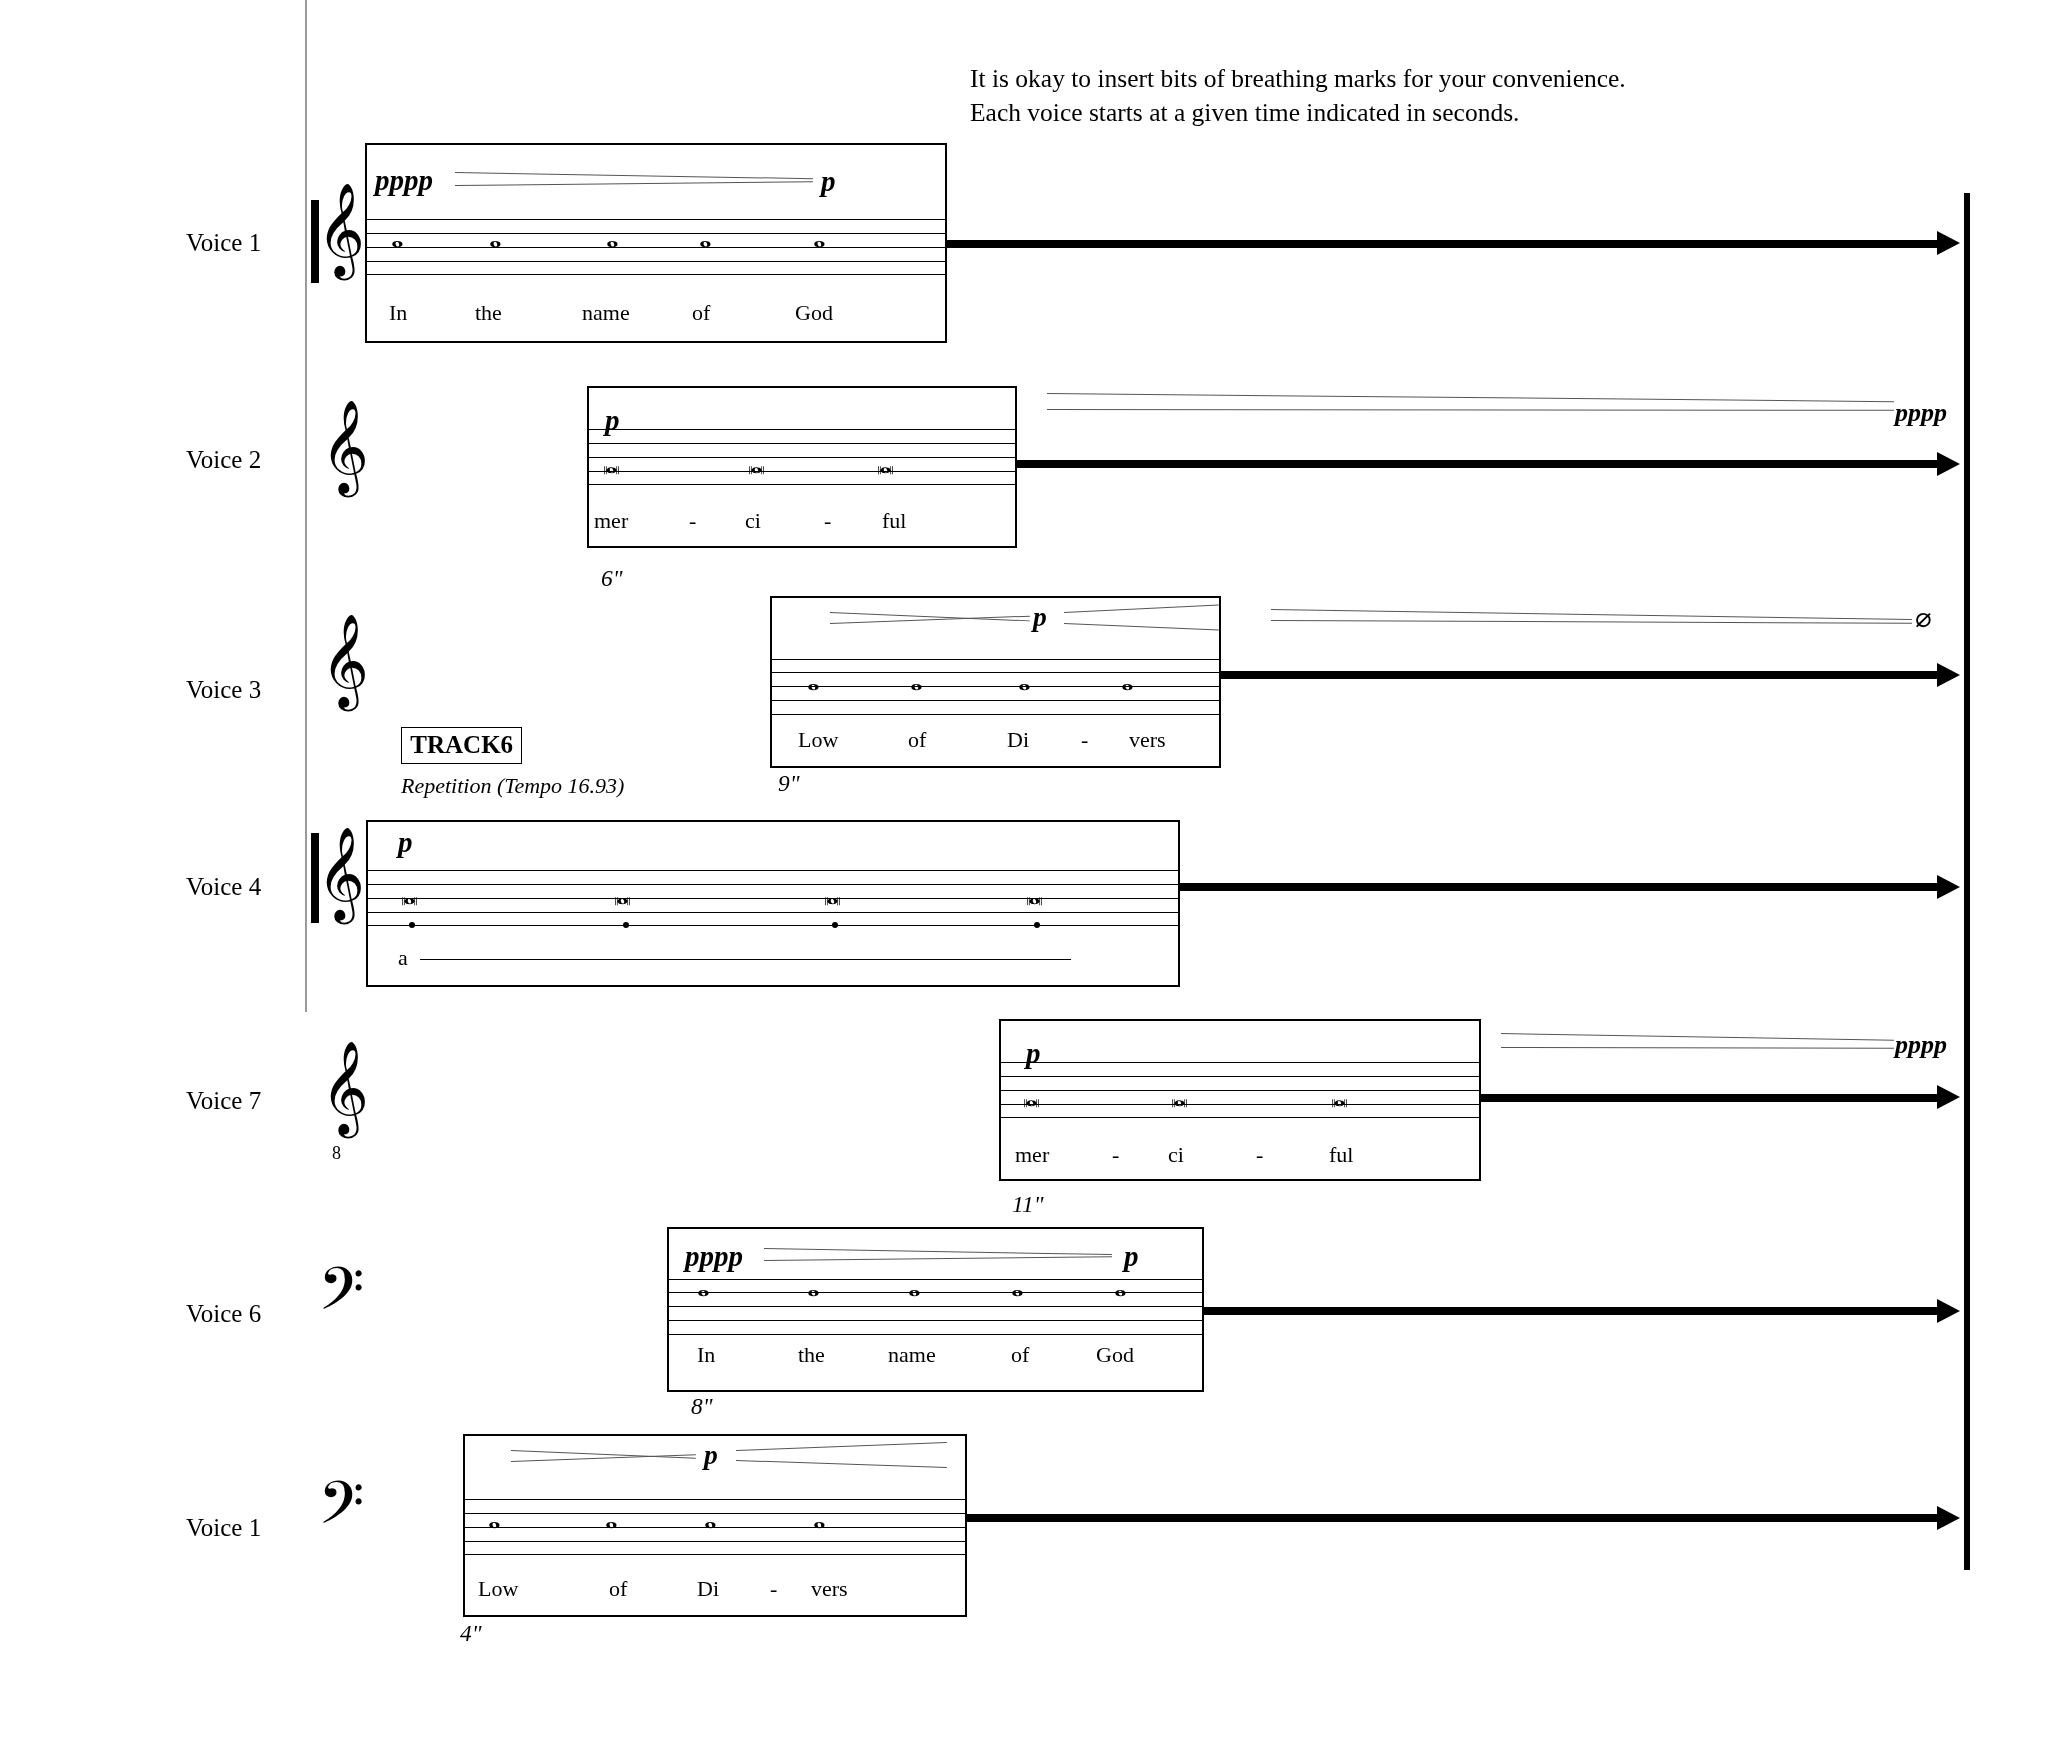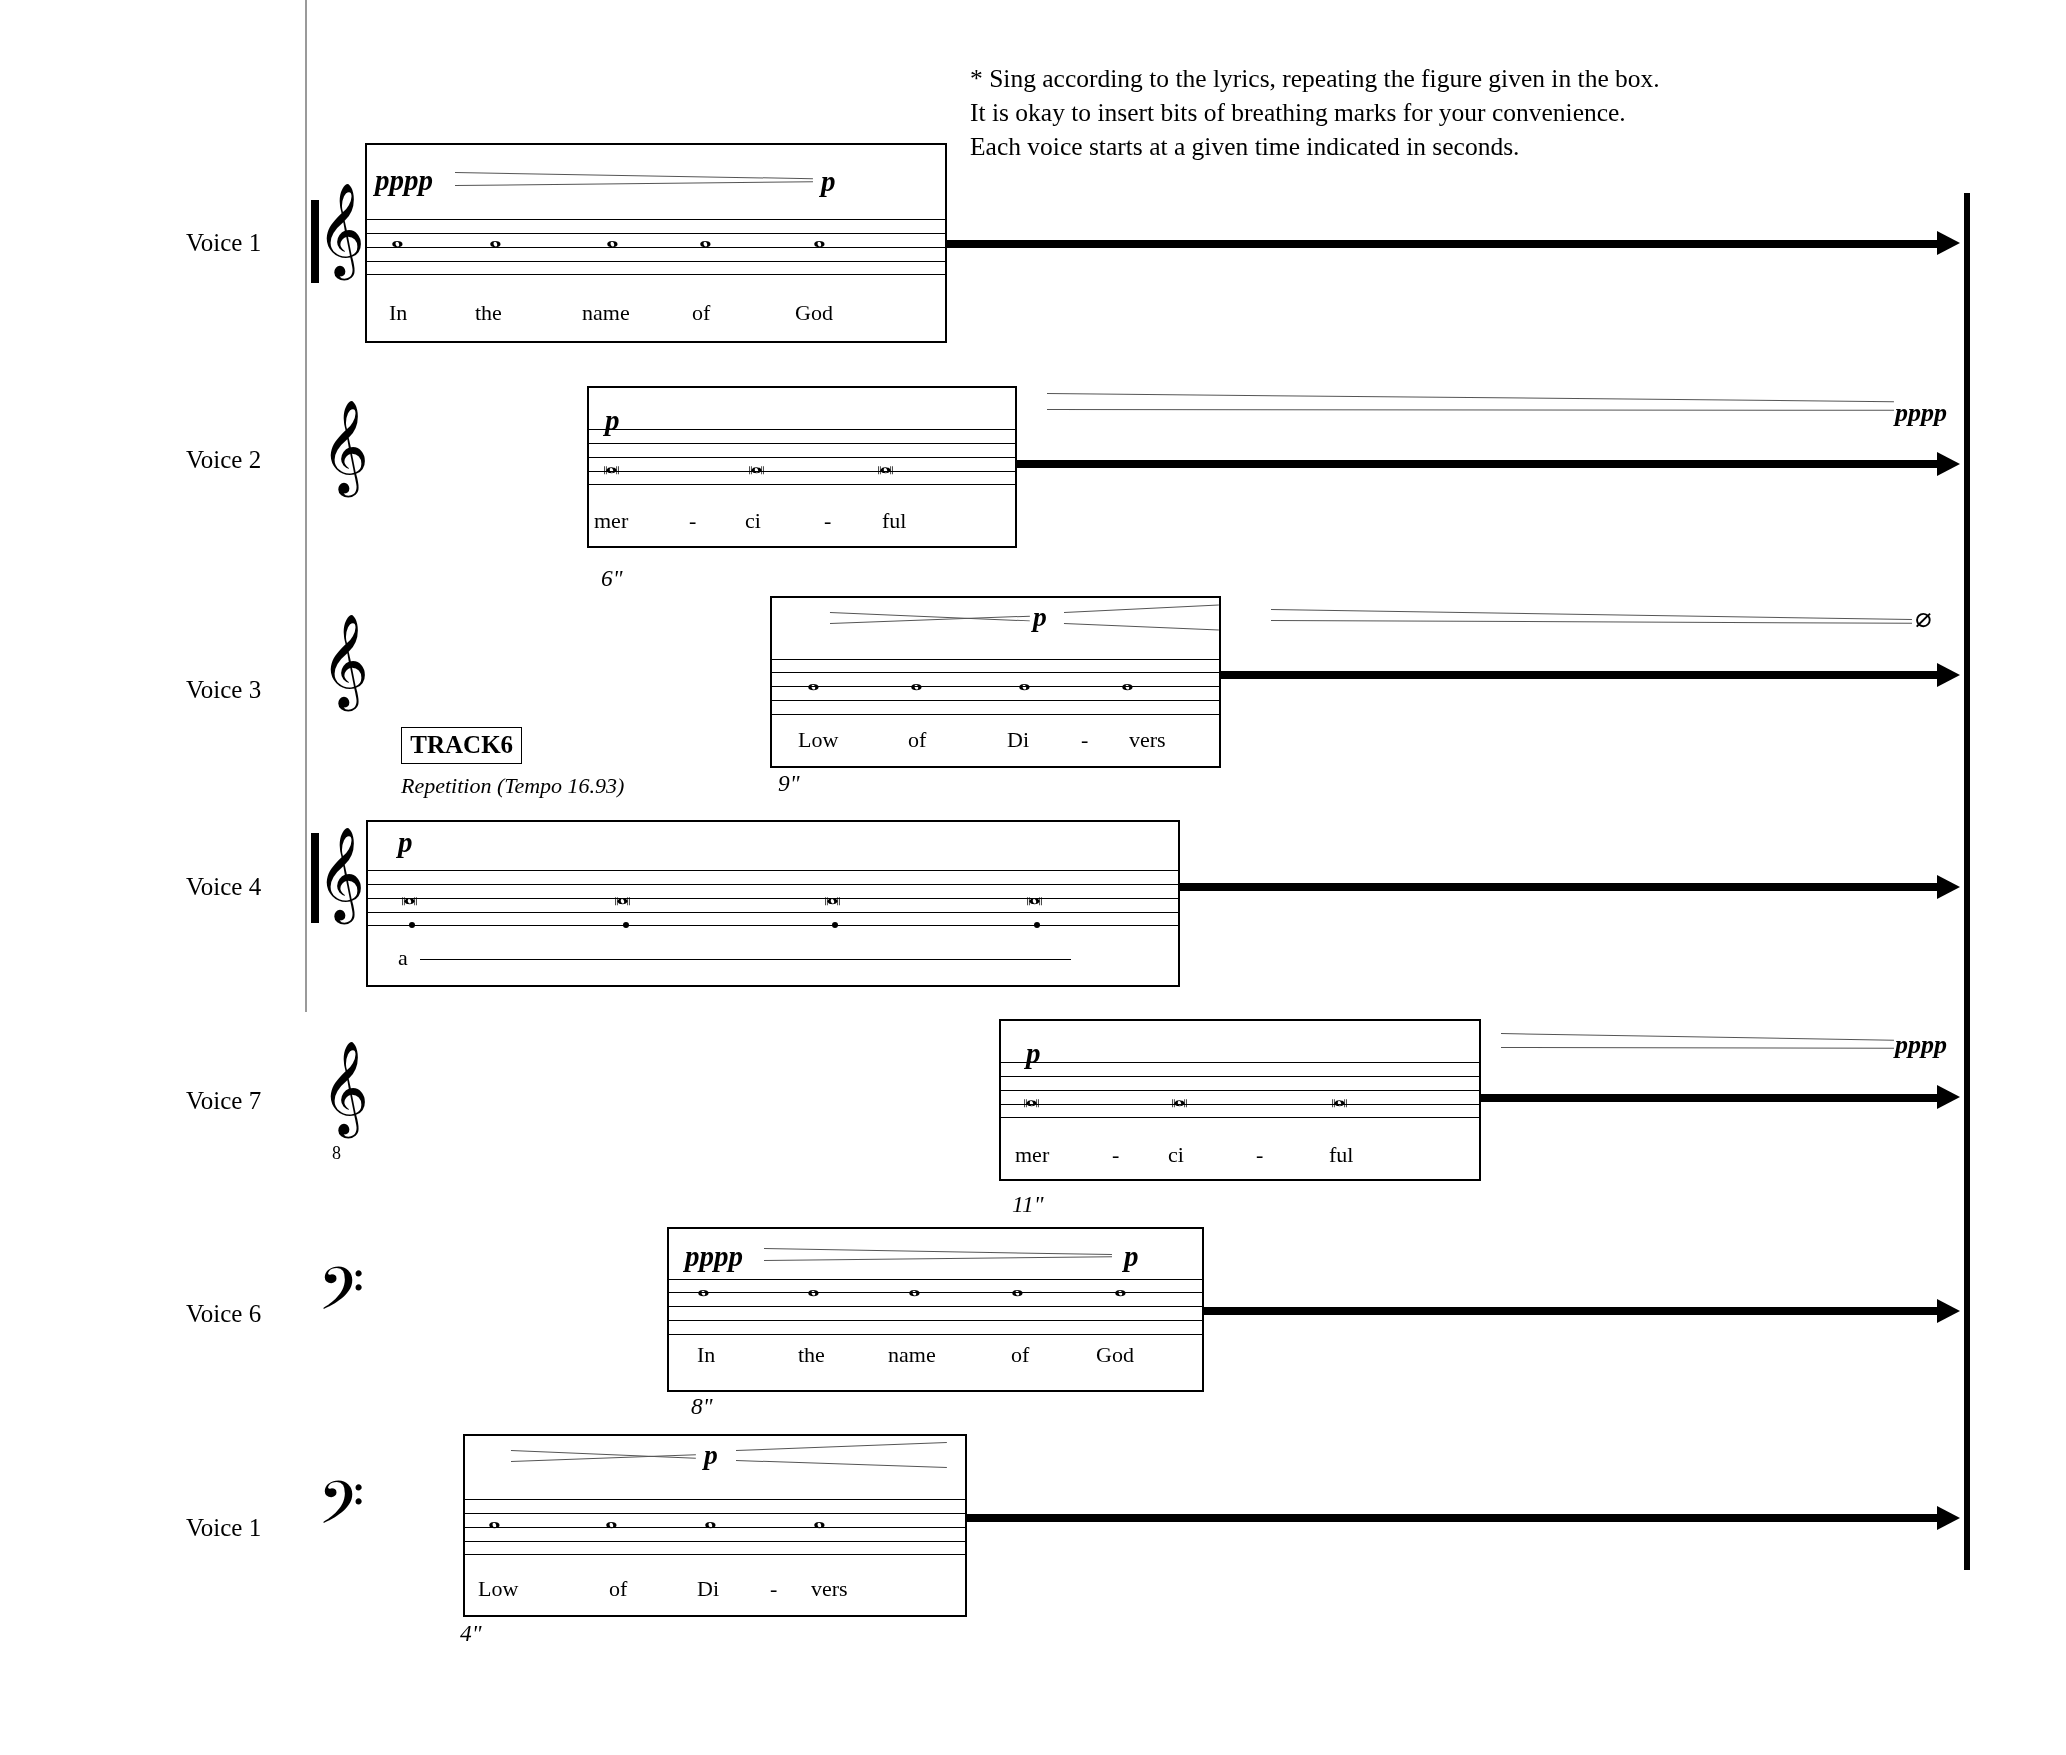--- a/index.html
+++ b/index.html
@@ -192,21 +192,20 @@
     font-size: 27.5px;
     font-family: "DejaVu Sans", sans-serif;
   }
 </style>
 </head>
 <body>
 
 <div id="page">
 
   <div class="abs note-block">
-    <div class="note-line">* Sing according to the lyrics, repeating the figure given in the box.</div>
     <div class="note-line">It is okay to insert bits of breathing marks for your convenience.</div>
     <div class="note-line">Each voice starts at a given time indicated in seconds.</div>
   </div>
 
   <div class="abs sys-barline-thin"></div>
   <div class="abs brace-1"></div>
   <div class="abs brace-2"></div>
   <div class="abs end-barline"></div>
 
   <div class="abs voice-label" style="left:186px; top:229px;">Voice 1</div>

